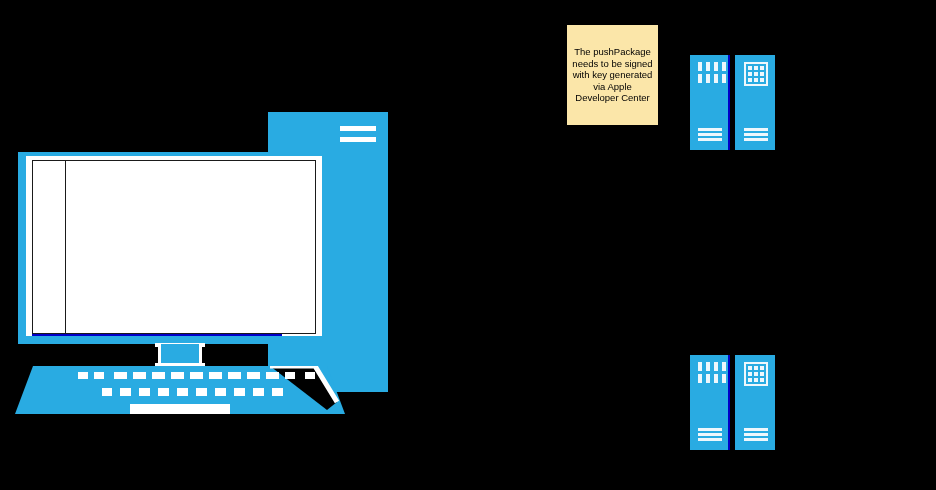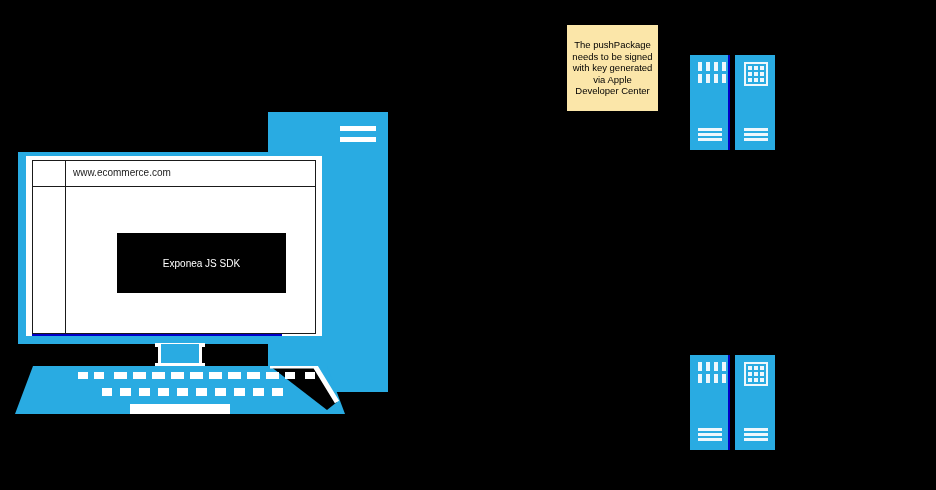--- a/index.html
+++ b/index.html
@@ -117,28 +117,22 @@
   <div class="tower" style="left:268px;top:112px;width:120px;height:280px;">
     <div class="tower-bar" style="left:72px;top:14px;width:36px;"></div>
     <div class="tower-bar" style="left:72px;top:25px;width:36px;"></div>
   </div>
 
   <div class="monitor-outer" style="left:18px;top:152px;width:310px;height:190px;"></div>
   <div class="monitor-white" style="left:26px;top:156px;width:296px;height:182px;"></div>
 
   <div class="screen" style="left:32px;top:160px;width:284px;height:174px;">
     <div class="screen-leftcol"></div>
-    <div class="screen-urlrow">
-      <span class="urltext">www.ecommerce.com</span>
-    </div>
-  </div>
-
-  <div class="sdkbox" style="left:117px;top:233px;width:169px;height:60px;">
-    <span>Exponea JS SDK</span>
-  </div>
+  </div>
+
 
   <div class="mon-blueline" style="left:32px;top:334px;width:250px;"></div>
   <div class="mon-footer" style="left:18px;top:336px;width:310px;height:8px;"></div>
   <div class="neck-cap" style="left:155px;top:343px;width:50px;"></div>
   <div class="neck" style="left:158px;top:344px;width:44px;height:20px;"></div>
   <div class="neck-cap" style="left:155px;top:363px;width:50px;"></div>
 
   <div class="keyboard" style="left:15px;top:366px;width:330px;height:56px;">
     <svg width="330" height="56" viewBox="0 0 330 56">
       <polygon points="18,0 312,0 330,48 0,48" fill="#29abe2"></polygon>
@@ -167,21 +161,21 @@
     <div class="key" style="left:162px;top:22px;width:11px;height:8px;"></div>
     <div class="key" style="left:181px;top:22px;width:11px;height:8px;"></div>
     <div class="key" style="left:200px;top:22px;width:11px;height:8px;"></div>
     <div class="key" style="left:219px;top:22px;width:11px;height:8px;"></div>
     <div class="key" style="left:238px;top:22px;width:11px;height:8px;"></div>
     <div class="key" style="left:257px;top:22px;width:11px;height:8px;"></div>
     
     <div class="space" style="left:115px;top:38px;width:100px;height:10px;"></div>
   </div>
 
-  <div class="note" style="left:567px;top:25px;width:91px;height:86px;">
+  <div class="note" style="left:567px;top:25px;width:91px;height:100px;">
     <span>The pushPackage needs to be signed with key generated via Apple Developer Center</span>
   </div>
 
 
   <div class="server" style="left:690px;top:55px;width:85px;height:95px;">
     <div class="cab left">
       <div class="vbar" style="left:8px;top:7px;"></div>
       <div class="vbar" style="left:16px;top:7px;"></div>
       <div class="vbar" style="left:24px;top:7px;"></div>
       <div class="vbar" style="left:32px;top:7px;"></div>

